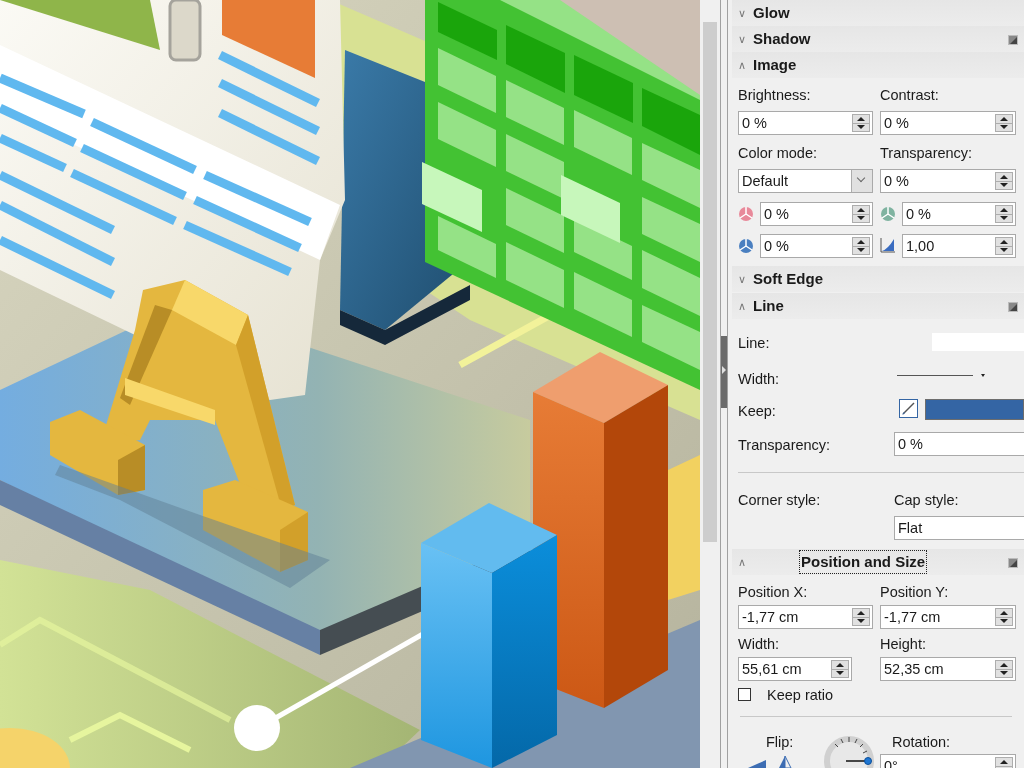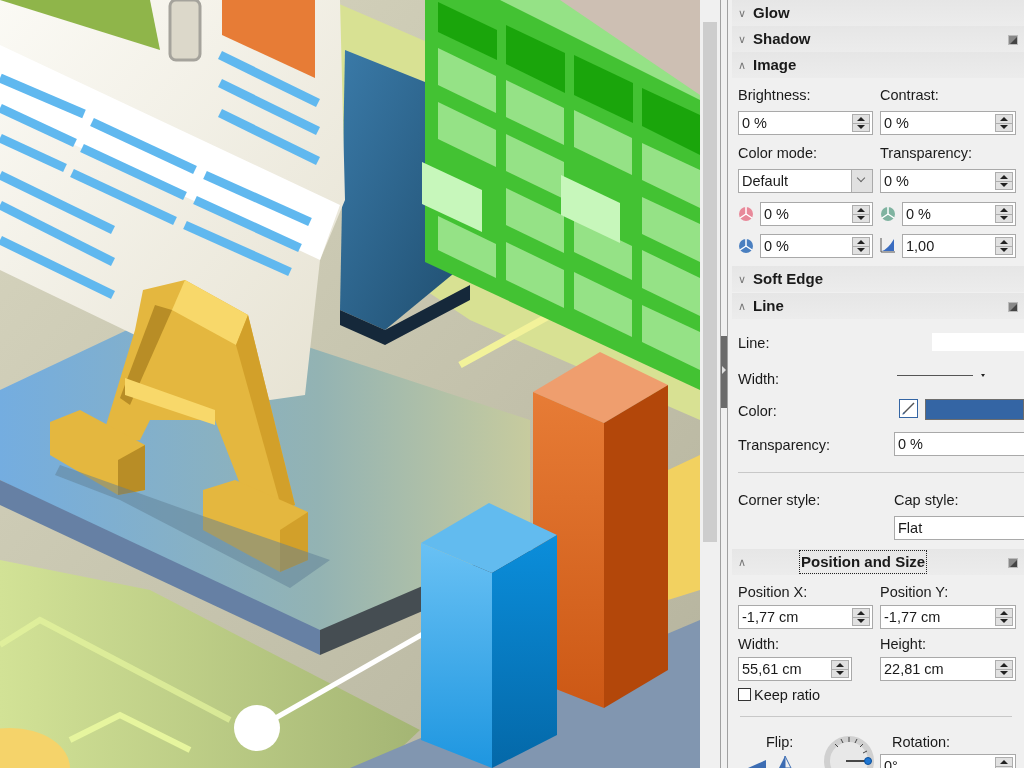--- a/index.html
+++ b/index.html
@@ -297,21 +297,21 @@
   <div style="position:absolute; left:204px; top:333px; width:92px; height:18px; background:#fff;">
     <span></span>
   </div>
 
   <span class="lbl" style="left:10px; top:371px;">Width:</span>
   <div style="position:absolute; left:169px; top:365px; width:90px; height:18px;">
     <div style="position:absolute; left:0; top:10px; width:76px; height:1px; background:#555;"></div>
     <div style="position:absolute; left:84px; top:9px; width:0; height:0; border-left:2px solid transparent; border-right:2px solid transparent; border-top:3px solid #222;"></div>
   </div>
 
-  <span class="lbl" style="left:10px; top:403px;">Color:</span>
+  <span class="lbl" style="left:10px; top:403px;">Keep:</span>
   <div style="position:absolute; left:171px; top:399px; width:19px; height:19px; background:#fff; border:1px solid #3465a4; box-sizing:border-box;">
     <svg width="17" height="17" viewBox="0 0 17 17">
         <path d="M3 14 L14 3" stroke="#555" stroke-width="1.5"></path>
         <path d="M2 15 L5 13 L4 12 Z" fill="#3465a4"></path>
       </svg>
   </div>
   <div style="position: absolute; left: 197px; top: 399px; width: 99px; height: 21px; border: 1px solid rgb(109, 109, 109); box-sizing: border-box; background: rgb(52, 101, 164);" id="lineColorSwatch"></div>
 
   <span class="lbl" style="left:10px; top:437px;">Transparency:</span>
   <div class="field" style="left:166px; top:432px; width:134px;">
@@ -355,30 +355,30 @@
   <span class="lbl" style="left:152px; top:636px;">Height:</span>
   <div class="field" style="left:10px; top:657px; width:114px;">
     <span>55,61 cm</span>
     <div class="spin">
         <span class="up"></span>
         <span class="mid"></span>
         <span class="dn"></span>
       </div>
   </div>
   <div class="field" style="left:152px; top:657px; width:136px;">
-    <span>22,81 cm</span>
+    <span>52,35 cm</span>
     <div class="spin">
         <span class="up"></span>
         <span class="mid"></span>
         <span class="dn"></span>
       </div>
   </div>
 
   <div style="position:absolute; left:10px; top:688px; width:13px; height:13px; border:1px solid #333; background:#fff; box-sizing:border-box;"></div>
-  <span class="lbl" style="left:26px; top:687px;">Keep ratio</span>
+  <span class="lbl" style="left:39px; top:687px;">Keep ratio</span>
 
   <div class="hr" style="left:12px; top:716px; width:272px;"></div>
 
   <span class="lbl" style="left:10px; top:734px;margin-left:28px;">Flip:</span>
   <svg style="position:absolute; left:20px; top:758px;" width="20" height="10" viewBox="0 0 20 10">
       <polygon points="0,10 18,10 18,2" fill="#3d6db3"></polygon>
     </svg>
   <svg style="position:absolute; left:50px; top:756px;" width="14" height="12" viewBox="0 0 14 12">
       <polygon points="7,0 7,12 1,12" fill="#3d6db3"></polygon>
       <polygon points="7,0 7,12 13,12" fill="none" stroke="#3d6db3"></polygon>

